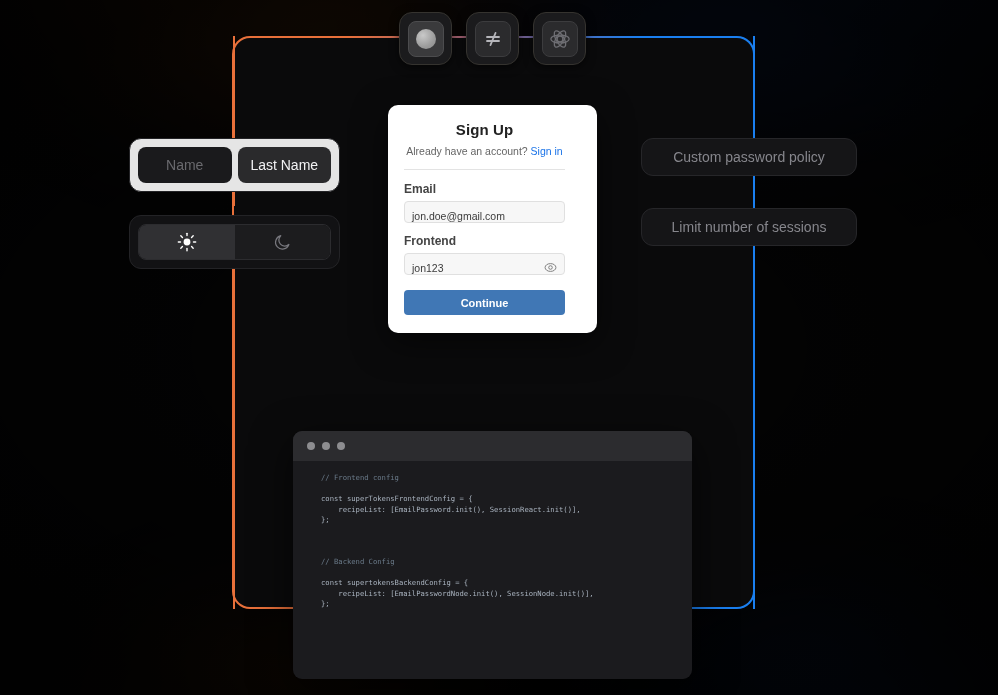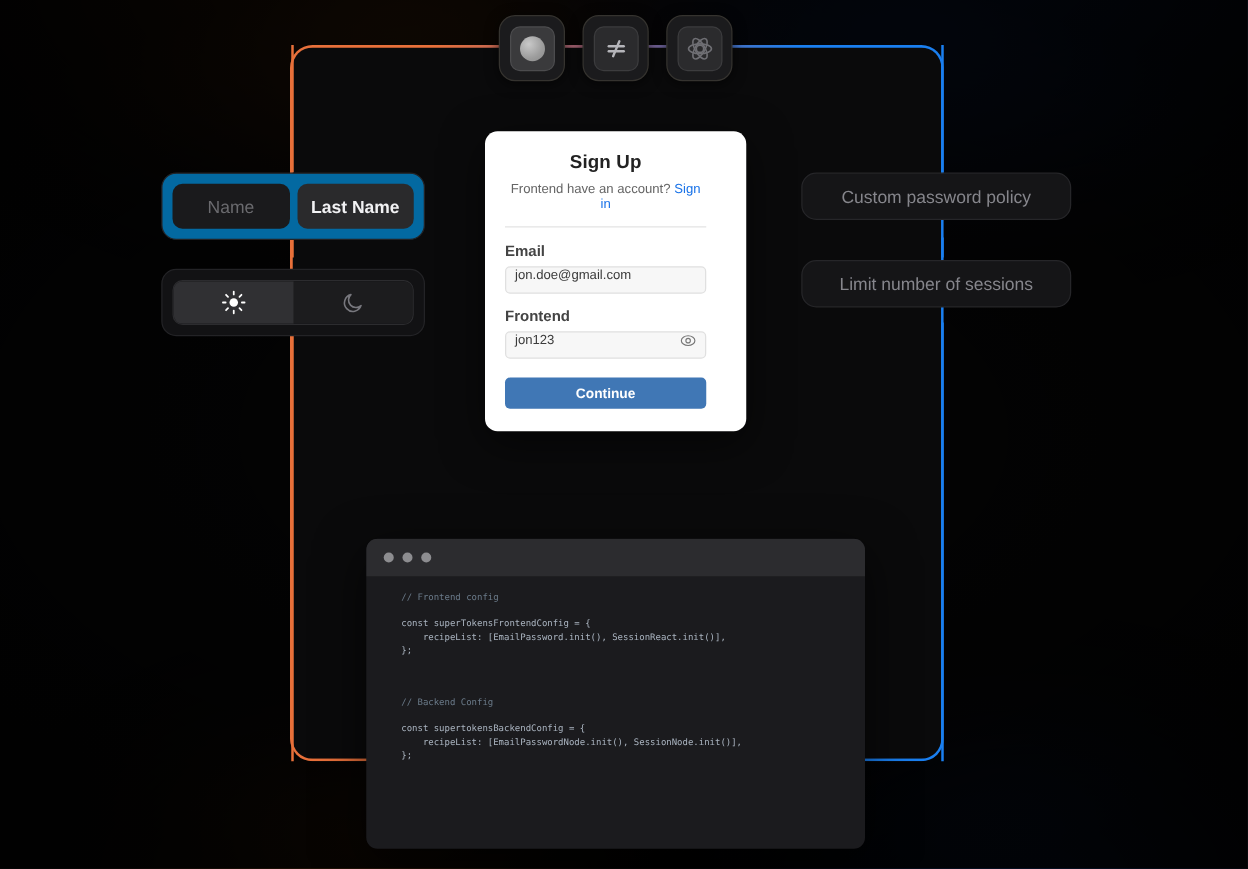--- a/index.html
+++ b/index.html
@@ -93,33 +93,33 @@
   .icon-inner.dim { background: #2b2b2d; border-color: #3c3c3e; }
 
   .dot-circle {
     width: 20px; height: 20px; border-radius: 50%;
     background: radial-gradient(circle at 35% 32%, #c9c9c9 0%, #9c9c9c 60%, #8a8a8a 100%);
   }
 
   
   .left-stack { position: absolute; left: 129px; top: 138px; width: 211px; z-index: 5; }
   .card-shell {
-    background: #0369a1;
+    background: #e5e5e5;
     border: 1px solid #232326;
     border-radius: 12px;
     padding: 8px;
   }
   .seg-row { display: flex; gap: 6px; }
   .seg {
     flex: 1; height: 36px; border-radius: 8px;
     display: flex; align-items: center; justify-content: center;
     font-size: 14px;
   }
   .seg-off { background: #1a1a1c; color: #6a6a6e; }
-  .seg-on  { background: #2a2a2c; color: #f2f2f4; font-weight: bold; }
+  .seg-on  { background: #2a2a2c; color: #f2f2f4; font-weight: normal; }
 
   .toggle-wrap {
     margin-top: 23px;
     background: #121214;
     border: 1px solid #232326;
     border-radius: 12px;
     padding: 8px;
   }
   .toggle-track {
     display: flex; height: 36px;
@@ -165,21 +165,21 @@
   }
   .signup-sub a { color: #1a73e8; text-decoration: none; font-weight: normal; }
   .signup-rule { height: 1px; background: #e3e3e3; margin: 12px 0 12px 0; }
 
   .field-label { font-size: 12px; color: #444444; font-weight: bold; margin-bottom: 5px; }
   .field-box {
     height: 22px;
     background: #f7f7f7;
     border: 1px solid #e0e0e0;
     border-radius: 4px;
-    display: flex; align-items: flex-start;
+    display: flex; align-items: flex-end;
     padding: 0 7px;
     font-size: 10.5px; color: #3b3b3b;
   }
   .field-box .val { flex: 1; }
   .field-gap { height: 11px; }
 
   .continue-btn {
     margin-top: 15px;
     height: 25px;
     background: #4077b5;
@@ -313,21 +313,21 @@
       <span>Custom password policy</span>
     </div>
     <div class="feature-card">
       <span>Limit number of sessions</span>
     </div>
   </div>
 
   <div class="signup">
     <div class="signup-title">Sign Up</div>
     <div class="signup-sub">
-      <span>Frontend have an account?</span>
+      <span>Already have an account?</span>
       <a href="#">Sign in</a>
     </div>
     <div class="signup-rule"></div>
 
     <div class="field-label">Email</div>
     <div class="field-box">
       <span class="val">jon.doe@gmail.com</span>
     </div>
 
     <div class="field-gap"></div>

